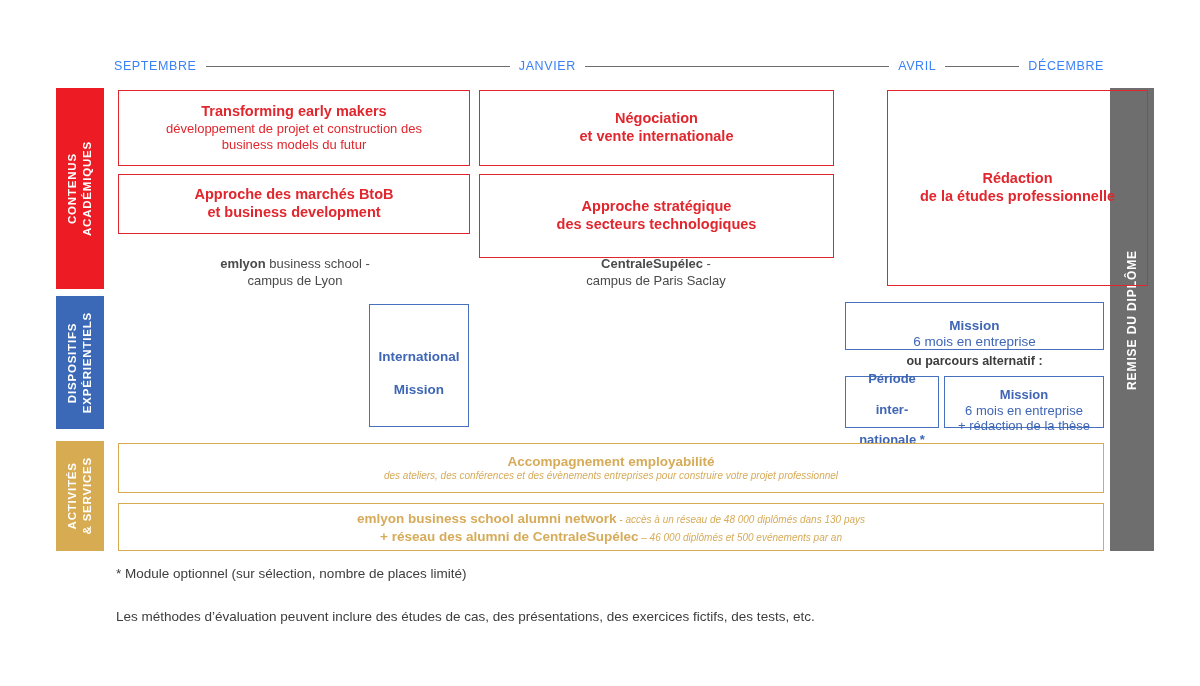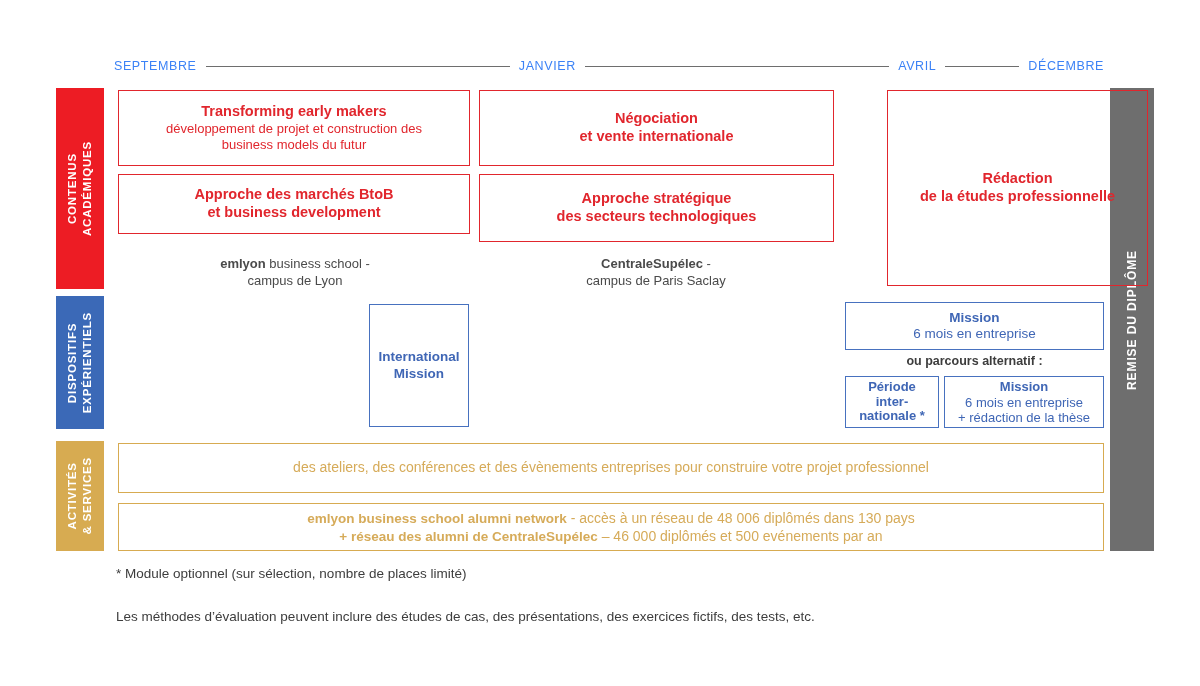--- a/index.html
+++ b/index.html
@@ -126,36 +126,36 @@
     color: #e1262d;
   }
   .box.red .t-bold { font-size: 14.5px; }
   .box.red .t-reg  { font-size: 13px; }
 
   
   .box.blue {
     border: 1.6px solid #4771bf;
     color: #3f66b5;
   }
-  .box.blue .t-bold { font-size: 13.5px; }
+  .box.blue .t-bold { font-size: 13.5px; margin-top: 16px; }
   .box.blue .t-reg  { font-size: 13.5px; }
 
   
   .box.gold {
     border: 1.4px solid #d7ab51;
     color: #d6ab59;
   }
   .box.gold .t-bold { font-size: 13.5px; }
-  .box.gold .t-reg  { font-size: 14px; }
+  .box.gold .t-reg  { font-size: 10px; font-style: italic; }
 
   
   #box-transforming { left: 118px; top: 90px;  width: 352px; height: 76px; }
   #box-btob         { left: 118px; top: 174px; width: 352px; height: 60px; }
   #box-negociation  { left: 479px; top: 90px;  width: 355px; height: 76px; }
-  #box-strategique  { left: 479px; top: 174px; width: 355px; height: 68px; }
+  #box-strategique  { left: 479px; top: 174px; width: 355px; height: 84px; }
   #box-redaction    { left: 843px; top: 90px;  width: 261px; height: 196px; margin-left: 44px; }
 
   #box-seminar      { left: 369px; top: 304px; width: 100px; height: 123px; }
   #box-mission      { left: 845px; top: 302px; width: 259px; height: 48px; }
   #box-periode      { left: 845px; top: 376px; width: 94px;  height: 52px; }
   #box-mission-alt  { left: 944px; top: 376px; width: 160px; height: 52px; }
 
   #box-employ       { left: 118px; top: 443px; width: 986px; height: 50px; }
   #box-alumni       { left: 118px; top: 503px; width: 986px; height: 48px; }
 
@@ -289,24 +289,25 @@
     <div class="t-bold">nationale *</div>
   </div>
 
   <div class="box blue" id="box-mission-alt">
     <div class="t-bold">Mission</div>
     <div class="t-reg">6 mois en entreprise</div>
     <div class="t-reg">+ rédaction de la thèse</div>
   </div>
 
   <div class="box gold" id="box-employ">
+    <div class="t-bold">Accompagnement employabilité</div>
     <div class="t-reg">des ateliers, des conférences et des évènements entreprises pour construire votre projet professionnel</div>
   </div>
 
   <div class="box gold" id="box-alumni">
-    <div><span class="t-bold">emlyon business school alumni network</span><span class="t-reg"> - accès à un réseau de 48 006 diplômés dans 130 pays</span></div>
+    <div><span class="t-bold">emlyon business school alumni network</span><span class="t-reg"> - accès à un réseau de 48 000 diplômés dans 130 pays</span></div>
     <div><span class="t-bold">+ réseau des alumni de CentraleSupélec</span><span class="t-reg"> – 46 000 diplômés et 500 evénements par an</span></div>
   </div>
 
   <div class="footnote" id="footnote-2">Les méthodes d’évaluation peuvent inclure des études de cas, des présentations, des exercices fictifs, des tests, etc.</div>
   <div class="footnote" id="footnote-1">* Module optionnel (sur sélection, nombre de places limité)</div>
 
 </div>
 
 </body></html>

